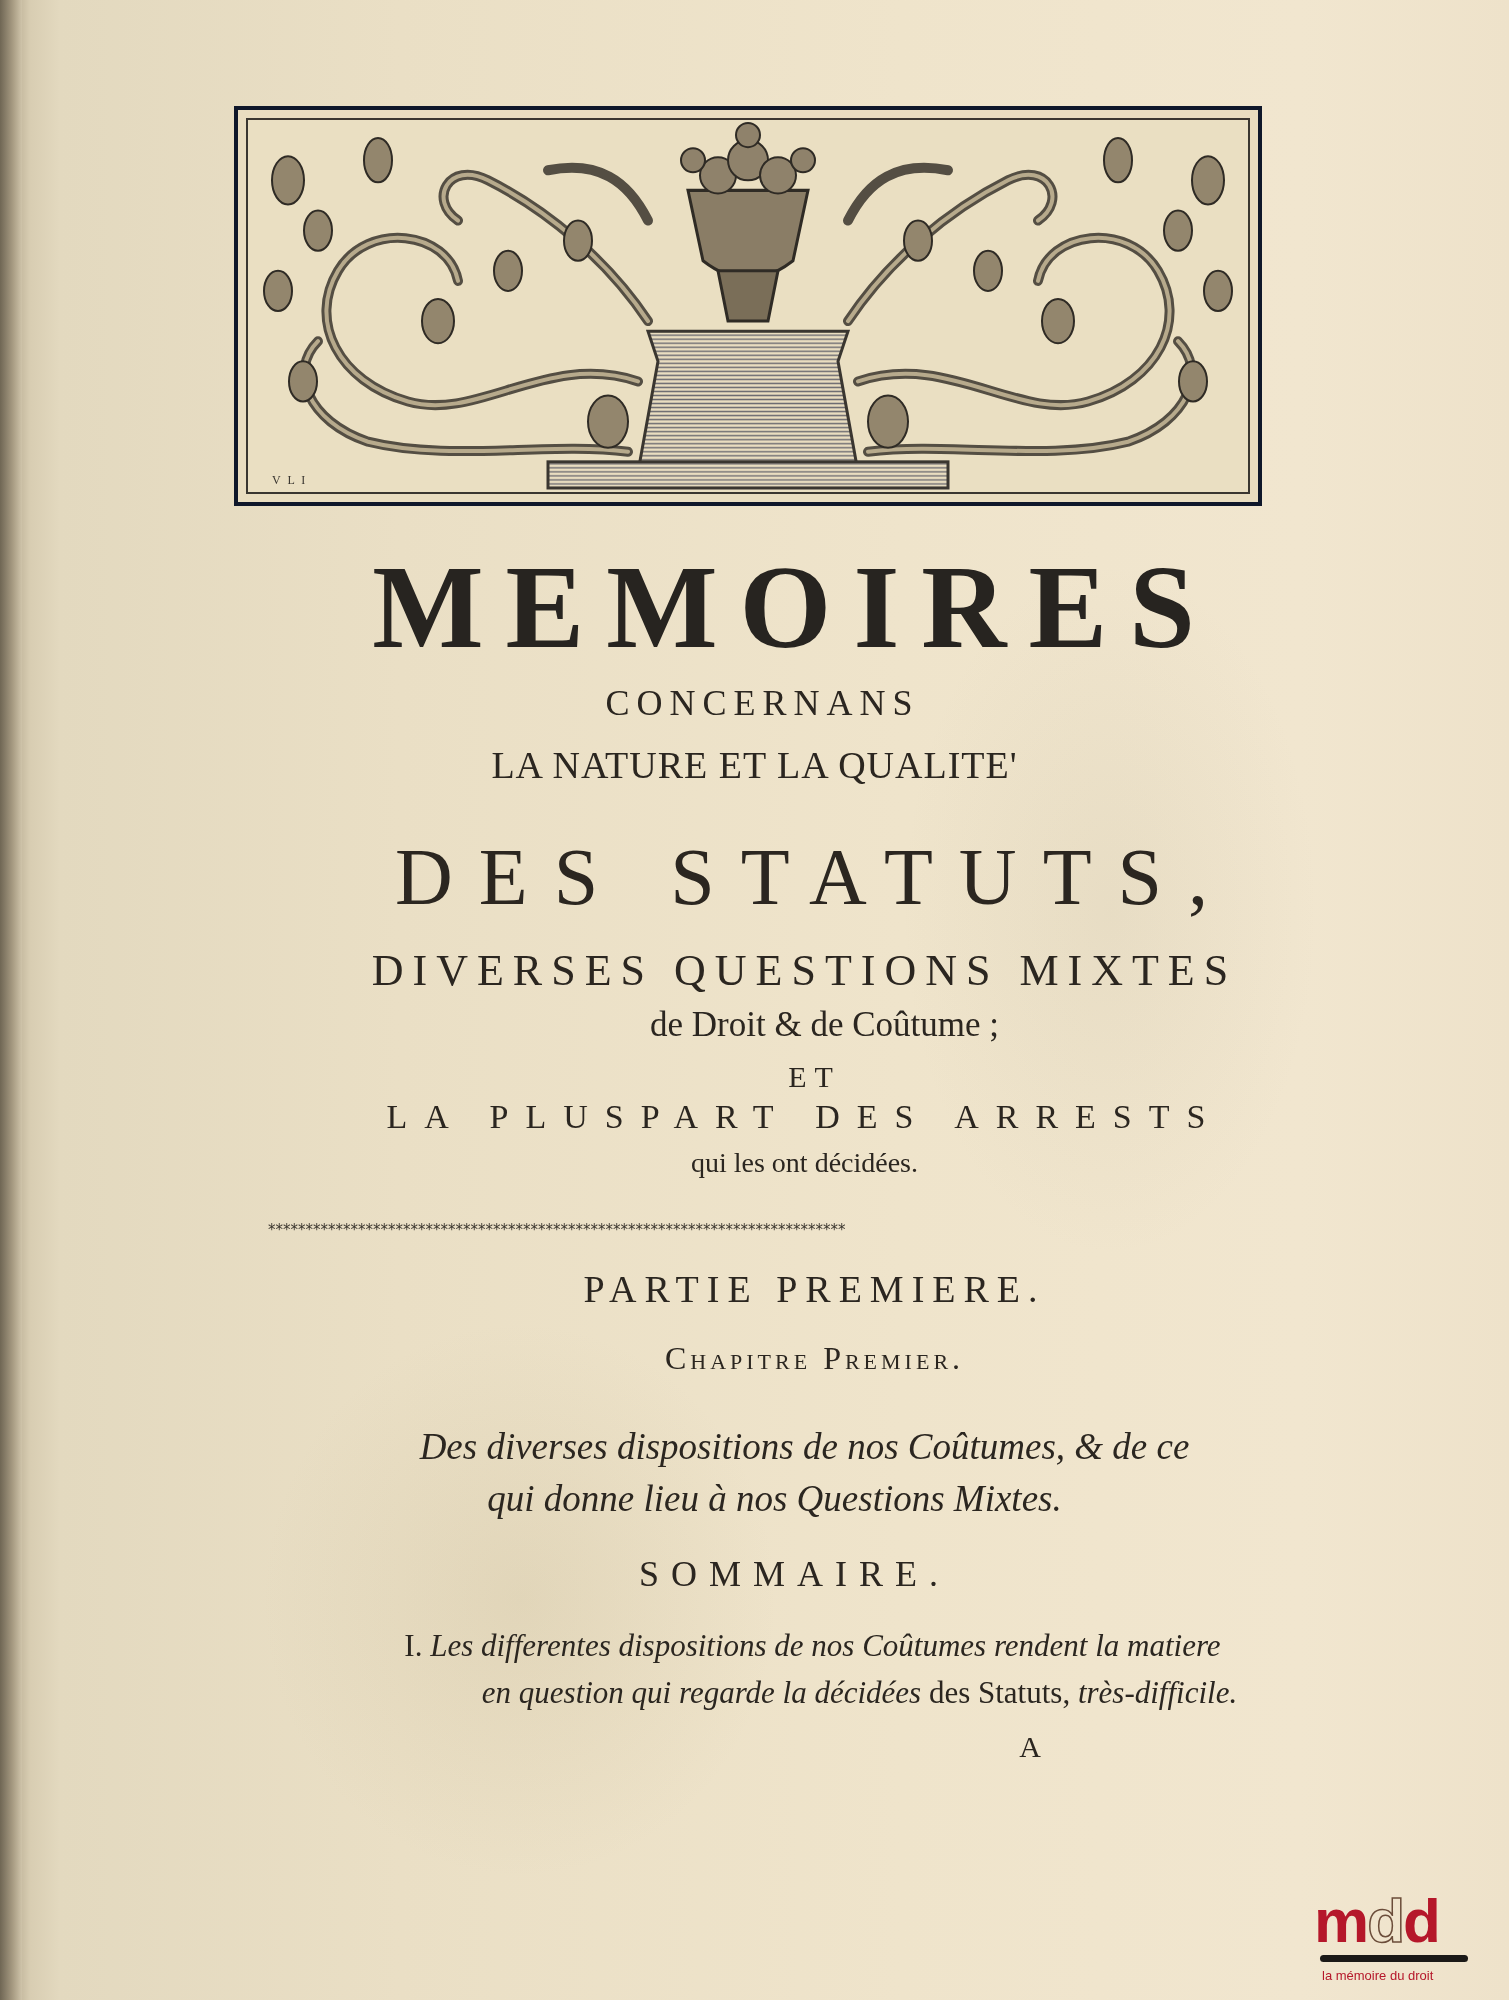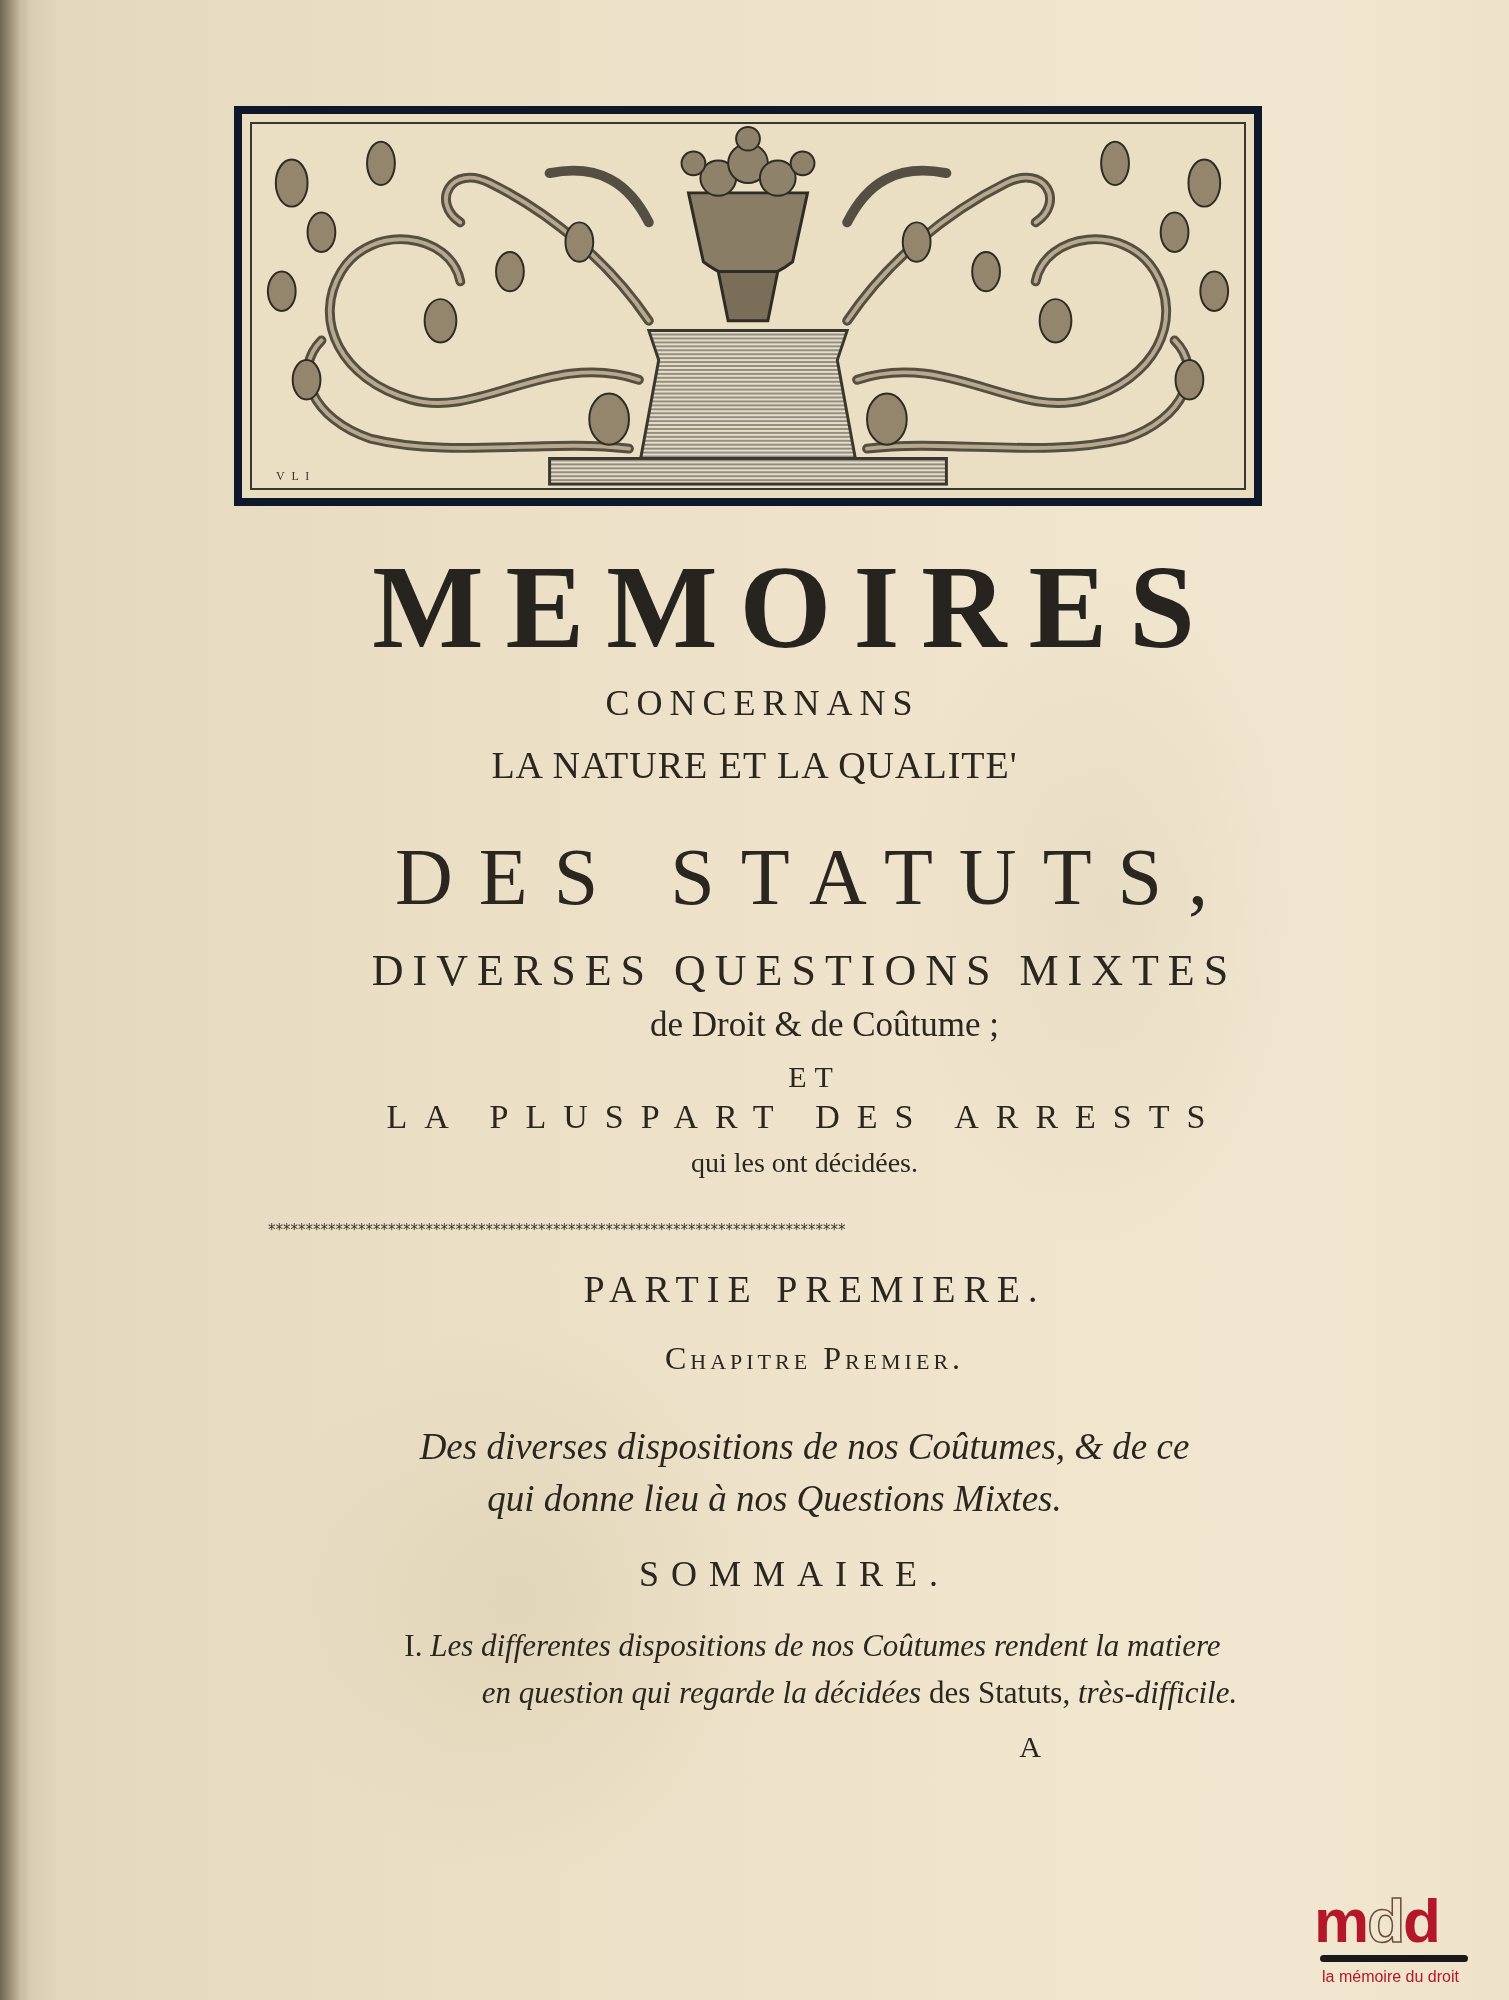--- a/index.html
+++ b/index.html
@@ -8,21 +8,21 @@
       background: linear-gradient(90deg, #8f8570 0px, #b9ad93 14px, #d8cdb2 30px, #e3d9bf 60px, #eadfc5 400px, #efe4cb 900px, #f1e6cf 1300px, #eee2ca 1509px);
       font-family: "Liberation Serif", "DejaVu Serif", serif;
       color: #2b2620;
     }
     .page-edge { position: absolute; left: 0; top: 0; width: 22px; height: 2000px;
       background: linear-gradient(90deg, #6f6654, #a99d84 60%, #cfc4aa); }
     .stain { position: absolute; border-radius: 50%; pointer-events: none; }
 
     
     .headpiece { position: absolute; left: 234px; top: 106px; width: 1028px; height: 400px;
-      border: 8px solid #0f172a; box-sizing: border-box; background: #e9ddc0; }
+      border: 4px solid #0f172a; box-sizing: border-box; background: #e9ddc0; }
     .headpiece-inner { position: absolute; inset: 8px; border: 2px solid #3a3630; overflow: hidden; }
     .headpiece svg { width: 100%; height: 100%; display: block; }
     .engraver-mark { position: absolute; left: 24px; bottom: 4px; font-size: 12px; color: #3a3630; letter-spacing: 2px; }
 
     .line { position: absolute; left: 0; width: 1509px; text-align: center; white-space: nowrap; }
     .t-memoires { top: 540px; font-size: 118px; font-weight: bold; letter-spacing: 22px; padding-left: 40px; color: #272420; }
     .t-concernans { top: 682px; font-size: 36px; letter-spacing: 7px; padding-left: 8px; }
     .t-nature { top: 743px; font-size: 38px; letter-spacing: 1px; }
     .t-statuts { top: 832px; font-size: 80px; letter-spacing: 26px; padding-left: 60px; }
     .t-diverses { top: 945px; font-size: 44px; letter-spacing: 9px; padding-left: 50px; }
@@ -44,21 +44,21 @@
     .t-item1 .num { font-style: normal; }
     .t-item1b .roman { font-style: normal; }
     .t-signature { top: 1730px; font-size: 30px; left: 1010px; width: 40px; text-align: center; }
 
     
     .watermark { position: absolute; left: 1314px; top: 1893px; width: 160px; }
     .wm-logo { font-family: "Liberation Sans", "DejaVu Sans", sans-serif; font-size: 62px; font-weight: bold; line-height: 56px; letter-spacing: -2px; }
     .wm-logo .m, .wm-logo .d2 { color: #b5172a; }
     .wm-logo .d1 { color: transparent; -webkit-text-stroke: 1.5px #6b4d3a; }
     .wm-bar { width: 148px; height: 7px; background: #1b1917; border-radius: 4px; margin: 6px 0 6px 6px; }
-    .wm-tag { font-family: "Liberation Sans", "DejaVu Sans", sans-serif; font-size: 16px; color: #b5172a; padding-left: 8px; white-space: nowrap; }
+    .wm-tag { font-family: "Liberation Sans", "DejaVu Sans", sans-serif; font-size: 13px; color: #b5172a; padding-left: 8px; white-space: nowrap; }
   </style>
 </head>
 <body>
 
 <div class="page-edge"></div>
 <div class="stain" style="left:260px;top:1320px;width:520px;height:560px;background:radial-gradient(ellipse at center, rgba(180,165,125,0.18), rgba(0,0,0,0) 70%);"></div>
 <div class="stain" style="left:900px;top:560px;width:420px;height:700px;background:radial-gradient(ellipse at center, rgba(170,160,130,0.12), rgba(0,0,0,0) 70%);"></div>
 
 <div class="headpiece">
   <div class="headpiece-inner">

